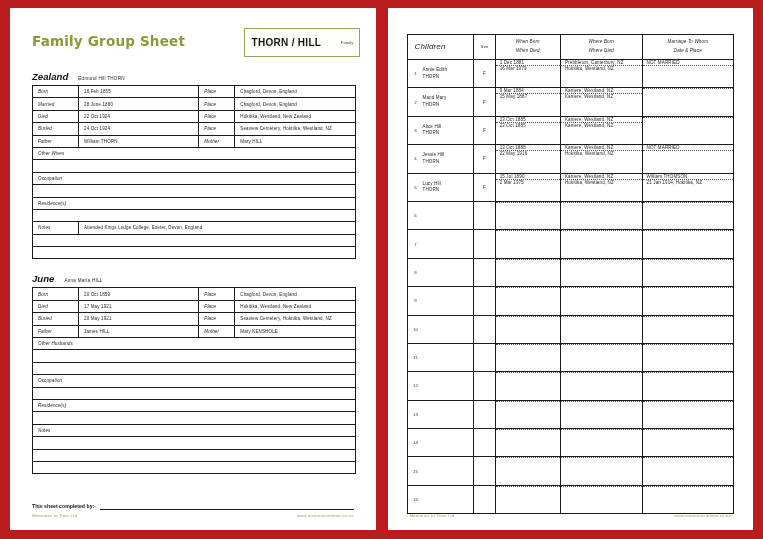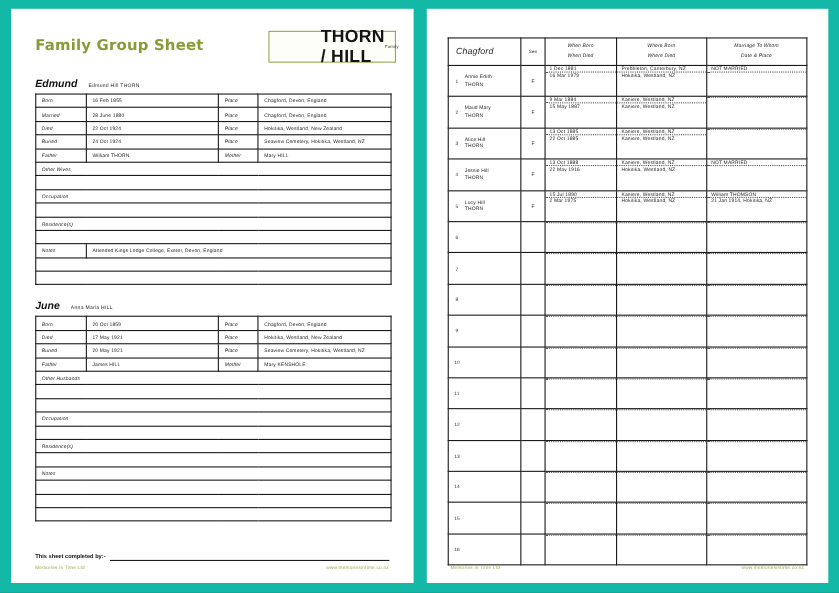--- a/index.html
+++ b/index.html
@@ -5,21 +5,21 @@
   * { box-sizing: border-box; margin: 0; padding: 0; }
   html, body {
     width: 763px; height: 539px;
     background: #1c1c1c;
     font-family: "Liberation Sans", sans-serif;
     overflow: hidden;
   }
   .stage {
     position: relative;
     width: 763px; height: 539px;
-    background: #14b8a6;
+    background: #b91c1c;
     display: flex;
     gap: 12px;
     padding: 8px 10px 9px 10px;
   }
   .page {
     background: #ffffff;
     position: relative;
     flex: 1 1 0;
     height: 100%;
     padding: 14px 12px 10px 12px;
@@ -45,25 +45,24 @@
     border: 1.4px solid #9aa558;
     background: #fefef8;
     width: 116px;
     height: 29px;
     display: flex;
     align-items: center;
     justify-content: space-between;
     padding: 0 5px 0 7px;
   }
   .family-name {
-    font-size: 16px;
+    font-size: 10px;
     font-weight: bold;
     color: #141414;
     letter-spacing: .3px;
-    margin-left: 40px;
   }
   .family-tag {
     font-size: 3.9px;
     color: #3a3a3a;
     letter-spacing: .2px;
   }
 
   
   .sec-label-row {
     display: flex;
@@ -237,21 +236,21 @@
 
     <div class="sheet-head">
       <div class="sheet-title">Family Group Sheet</div>
       <div class="family-box">
         <span class="family-name">THORN / HILL</span>
         <span class="family-tag">Family</span>
       </div>
     </div>
 
     <div class="sec-label-row">
-      <span class="sec-label">Edmund</span>
+      <span class="sec-label">Zealand</span>
       <span class="sec-person">Edmund Hill THORN</span>
     </div>
 
     <table class="ftable">
       <tbody>
         <tr>
           <td class="lbl">Born</td>
           <td class="val">16 Feb 1855</td>
           <td class="plbl">Place</td>
           <td>Chagford,  Devon,  England</td>
@@ -394,21 +393,21 @@
     <table class="ctable">
       <colgroup>
         <col class="col-name">
           <col class="col-sex">
           <col class="col-when">
           <col class="col-where">
           <col class="col-marr">
       </colgroup>
       <thead>
         <tr>
-          <th class="th-children">Chagford</th>
+          <th class="th-children">Children</th>
           <th class="th-sex">Sex</th>
           <th>
             <div>When Born</div>
             <div>When Died</div>
           </th>
           <th>
             <div>Where Born</div>
             <div>Where Died</div>
           </th>
           <th class="thick-left">

